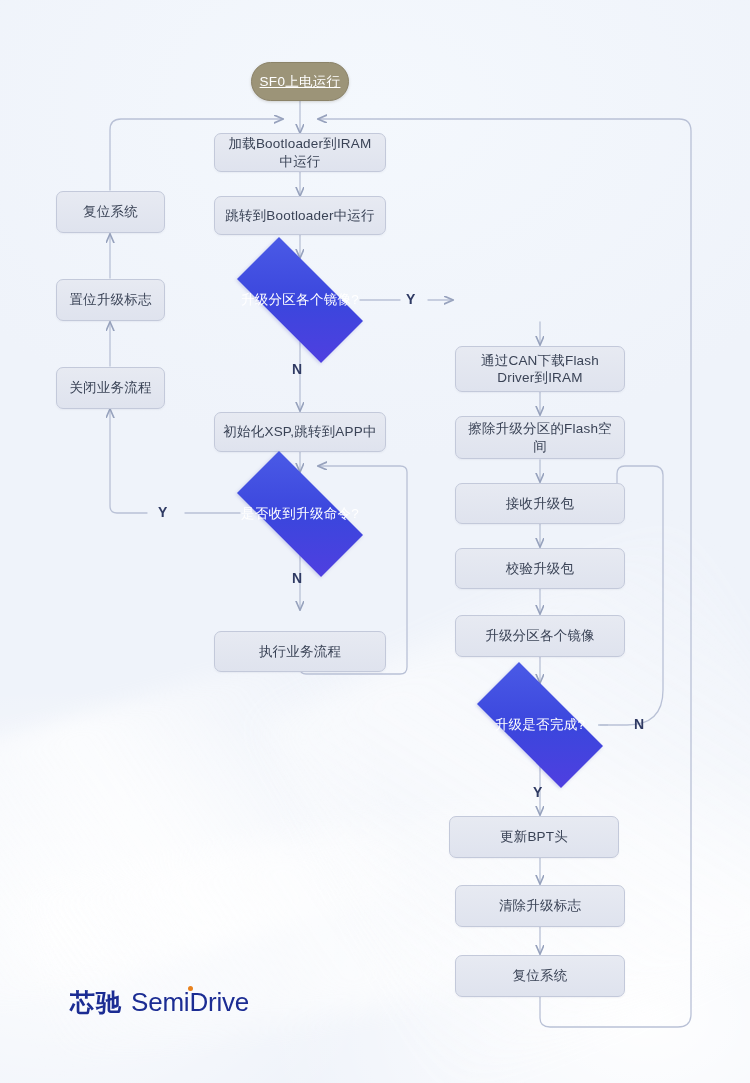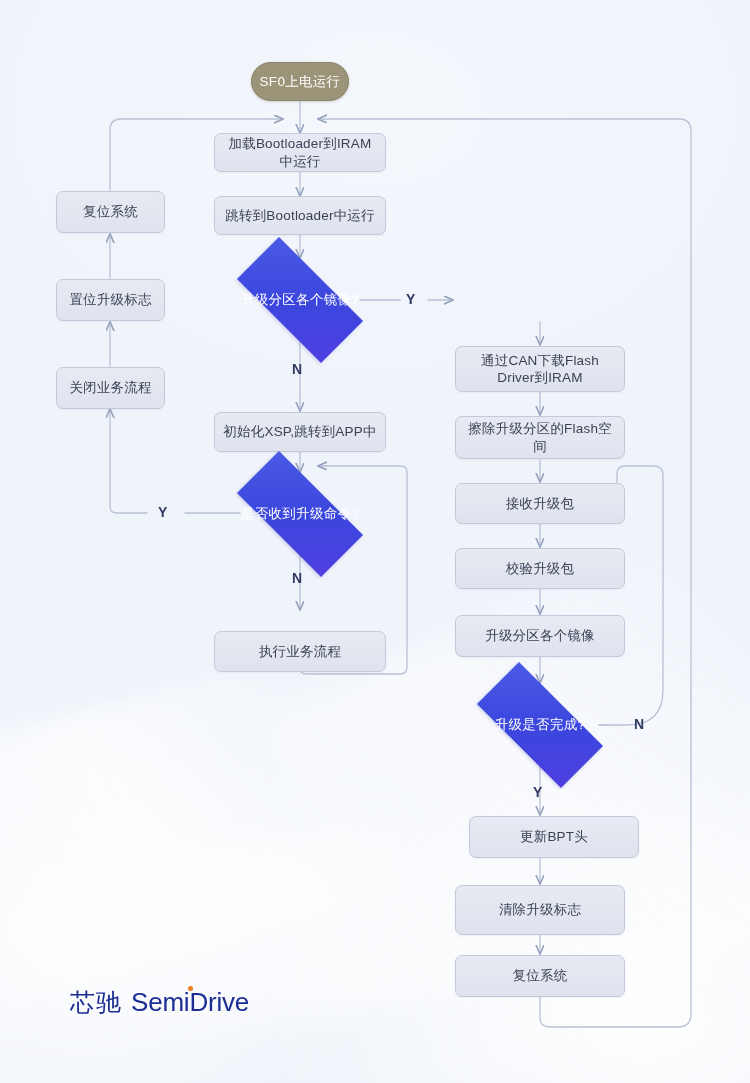--- a/index.html
+++ b/index.html
@@ -77,21 +77,21 @@
     letter-spacing:.4px;
     background:transparent;
   }
 
   #logo{
     position:absolute;left:70px;top:986px;
     display:flex;align-items:baseline;gap:9px;
     color:#1b2c93;
     white-space:nowrap;
   }
-  #logo .cn{font-size:25px;font-weight:400;letter-spacing:1px;font-family:"DejaVu Sans","Liberation Sans",sans-serif;}
+  #logo .cn{font-size:25px;font-weight:700;letter-spacing:1px;font-family:"DejaVu Sans","Liberation Sans",sans-serif;}
   #logo .en{font-size:26px;font-weight:400;letter-spacing:-.2px;position:relative;}
   #logo .en .dot{
     position:absolute;left:57px;top:-1px;width:5px;height:5px;border-radius:50%;
     background:#e8821e;
   }
 </style>
 </head>
 <body>
 
 <div id="canvas">
@@ -152,21 +152,21 @@
       <path d="M617,489 L617,498" marker-end="url(#ah)"></path>
 
       <path d="M540,997 L540,1018 Q540,1027 550,1027 L678,1027 Q691,1027 691,1014 L691,131 Q691,119 679,119 L318,119" marker-end="url(#ah)"></path>
     </g>
 
     <g>
       <path d="M598,725 L608,725" stroke="#b9c1d6" stroke-width="1.3" fill="none"></path>
     </g>
   </svg>
 
-  <div class="node start" style="left:251px;top:62px;width:98px;height:39px;">
+  <div class="node start" style="left:251px;top:62px;width:98px;height:39px;text-decoration:underline;">
     <span>SF0上电运行</span>
   </div>
 
   <div class="node proc" style="left:214px;top:133px;width:172px;height:39px;">
     <span>加载Bootloader到IRAM中运行</span>
   </div>
 
   <div class="node proc" style="left:214px;top:196px;width:172px;height:39px;">
     <span>跳转到Bootloader中运行</span>
   </div>
@@ -220,25 +220,25 @@
 
   <div class="node proc" style="left:455px;top:615px;width:170px;height:42px;">
     <span>升级分区各个镜像</span>
   </div>
 
   <div class="node decision" style="left:456px;top:683px;width:168px;height:84px;">
     <span class="dshape"></span>
     <span class="dtext">升级是否完成?</span>
   </div>
 
-  <div class="node proc" style="left:469px;top:816px;width:170px;height:42px;">
+  <div class="node proc" style="left:449px;top:816px;width:170px;height:42px;">
     <span>更新BPT头</span>
   </div>
 
-  <div class="node proc" style="left:455px;top:885px;width:170px;height:50px;">
+  <div class="node proc" style="left:455px;top:885px;width:170px;height:42px;">
     <span>清除升级标志</span>
   </div>
 
   <div class="node proc" style="left:455px;top:955px;width:170px;height:42px;">
     <span>复位系统</span>
   </div>
 
   <div class="lbl" style="left:406px;top:291px;">Y</div>
   <div class="lbl" style="left:292px;top:361px;">N</div>
   <div class="lbl" style="left:158px;top:504px;">Y</div>

